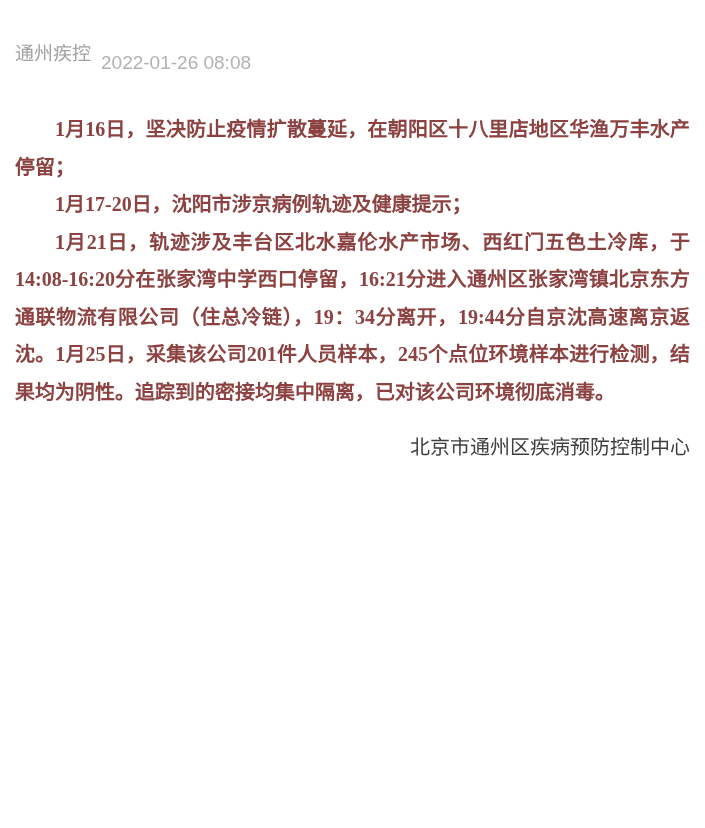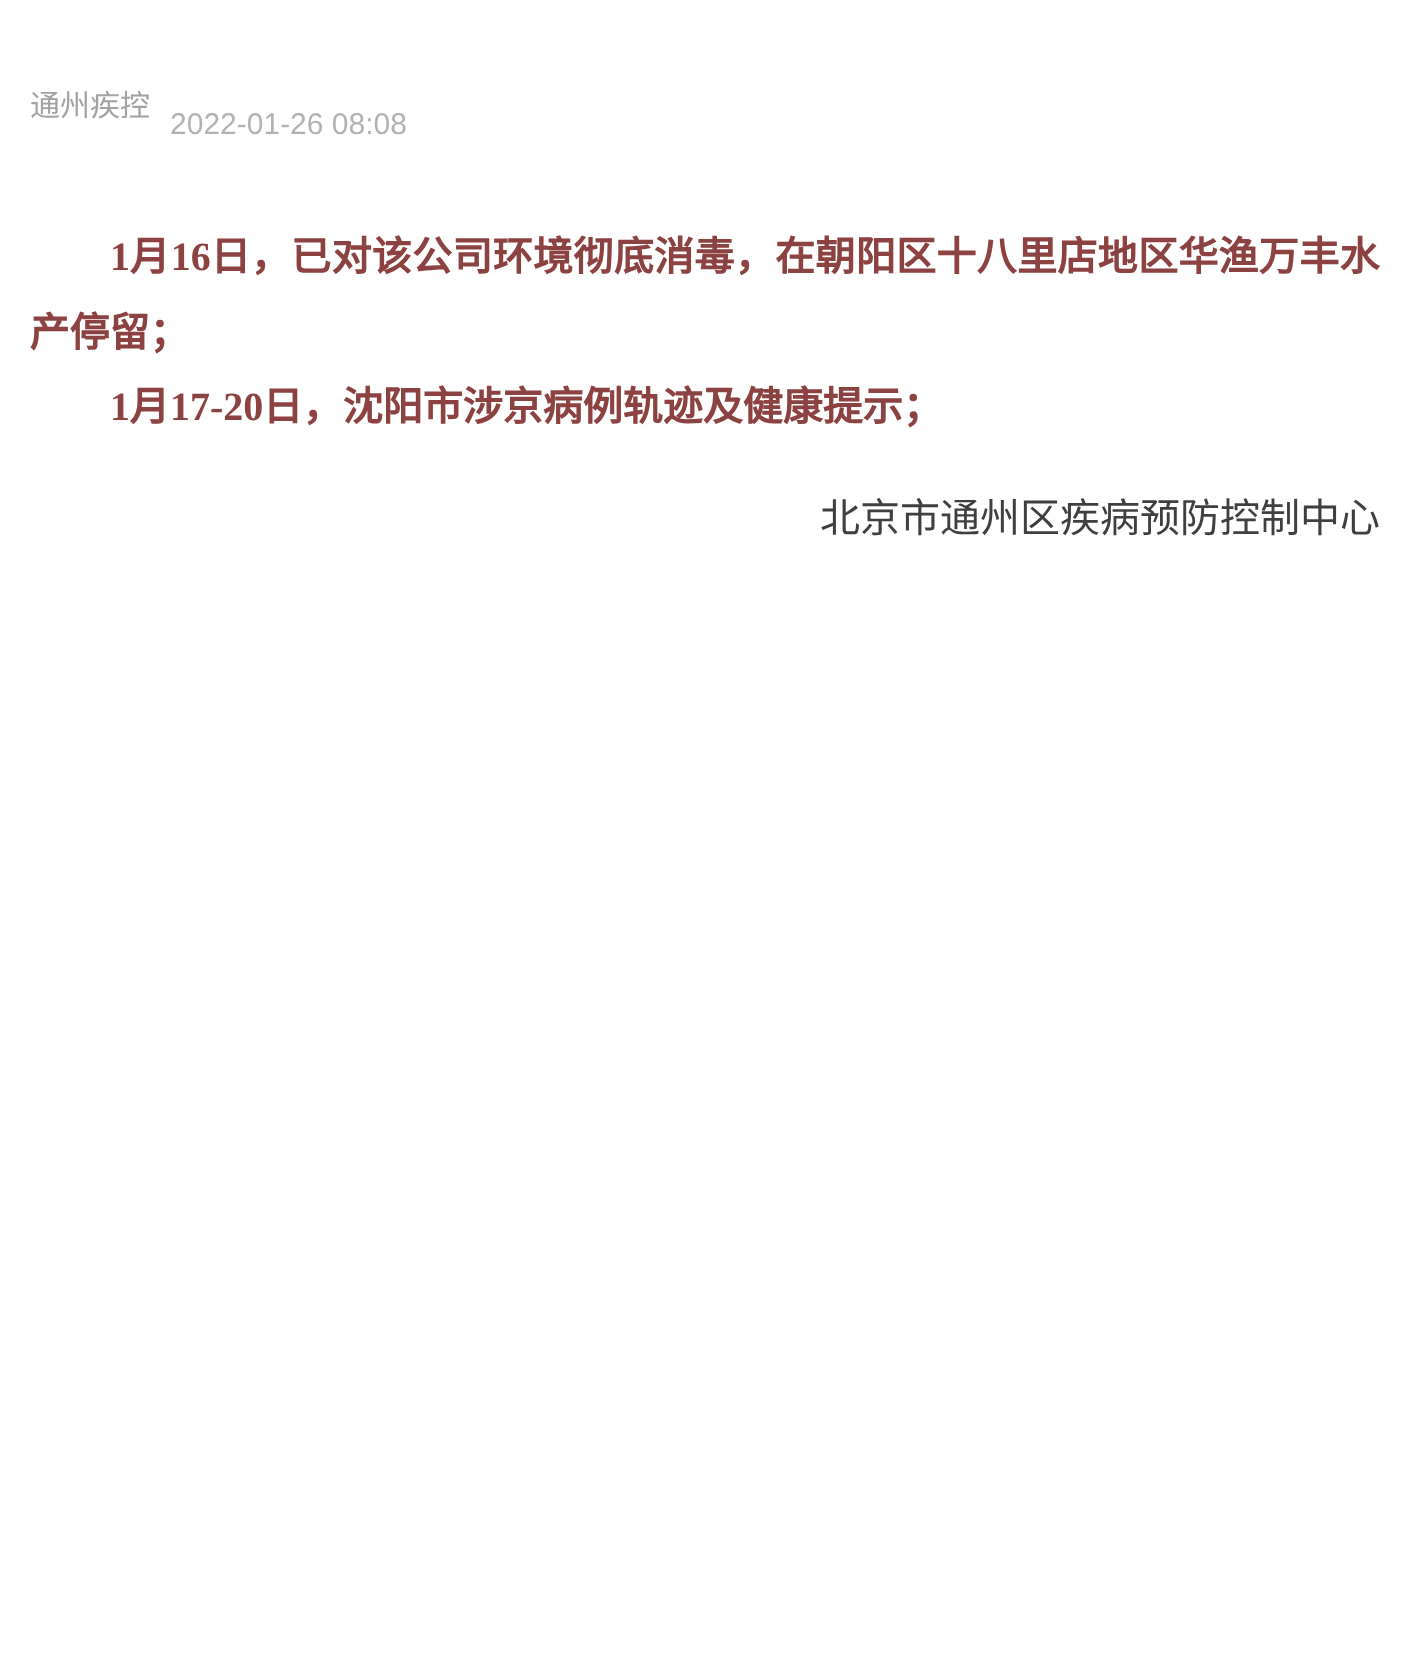--- a/index.html
+++ b/index.html
@@ -22,21 +22,21 @@
     font-weight: 700;
     color: #222222;
     font-family: "Liberation Sans", "DejaVu Sans", sans-serif;
     letter-spacing: 0.5px;
   }
   .meta-row {
     margin-top: 17px;
     display: flex;
     align-items: center;
     gap: 10px;
-    font-size: 15px;
+    font-size: 19px;
     line-height: 20px;
     white-space: nowrap;
   }
   .meta-tag { color: #a2a2a2; }
   .meta-account {
     color: #576b95;
     font-weight: 500;
     cursor: pointer;
   }
   .meta-time { color: #b2b2b2; margin-top: 18px; }
@@ -65,22 +65,23 @@
 
 <div class="page">
 
 
   <div class="meta-row">
     <span class="meta-tag">通州疾控</span>
     <span class="meta-time">2022-01-26 08:08</span>
   </div>
 
   <div class="article-body">
-    <p class="para para-highlight">1月16日，已对该公司环境彻底消毒，在朝阳区十八里店地区华渔万丰水产停留；</p>
+    <p class="para para-highlight">1月16日，坚决防止疫情扩散蔓延，在朝阳区十八里店地区华渔万丰水产停留；</p>
     <p class="para para-highlight">1月17-20日，沈阳市涉京病例轨迹及健康提示；</p>
+    <p class="para para-highlight">1月21日，轨迹涉及丰台区北水嘉伦水产市场、西红门五色土冷库，于14:08-16:20分在张家湾中学西口停留，16:21分进入通州区张家湾镇北京东方通联物流有限公司（住总冷链），19：34分离开，19:44分自京沈高速离京返沈。1月25日，采集该公司201件人员样本，245个点位环境样本进行检测，结果均为阴性。追踪到的密接均集中隔离，已对该公司环境彻底消毒。</p>
 
     <div class="signature-block">
       <p class="para para-signature">北京市通州区疾病预防控制中心</p>
 
     </div>
   </div>
 
 </div>
 
 </body></html>

